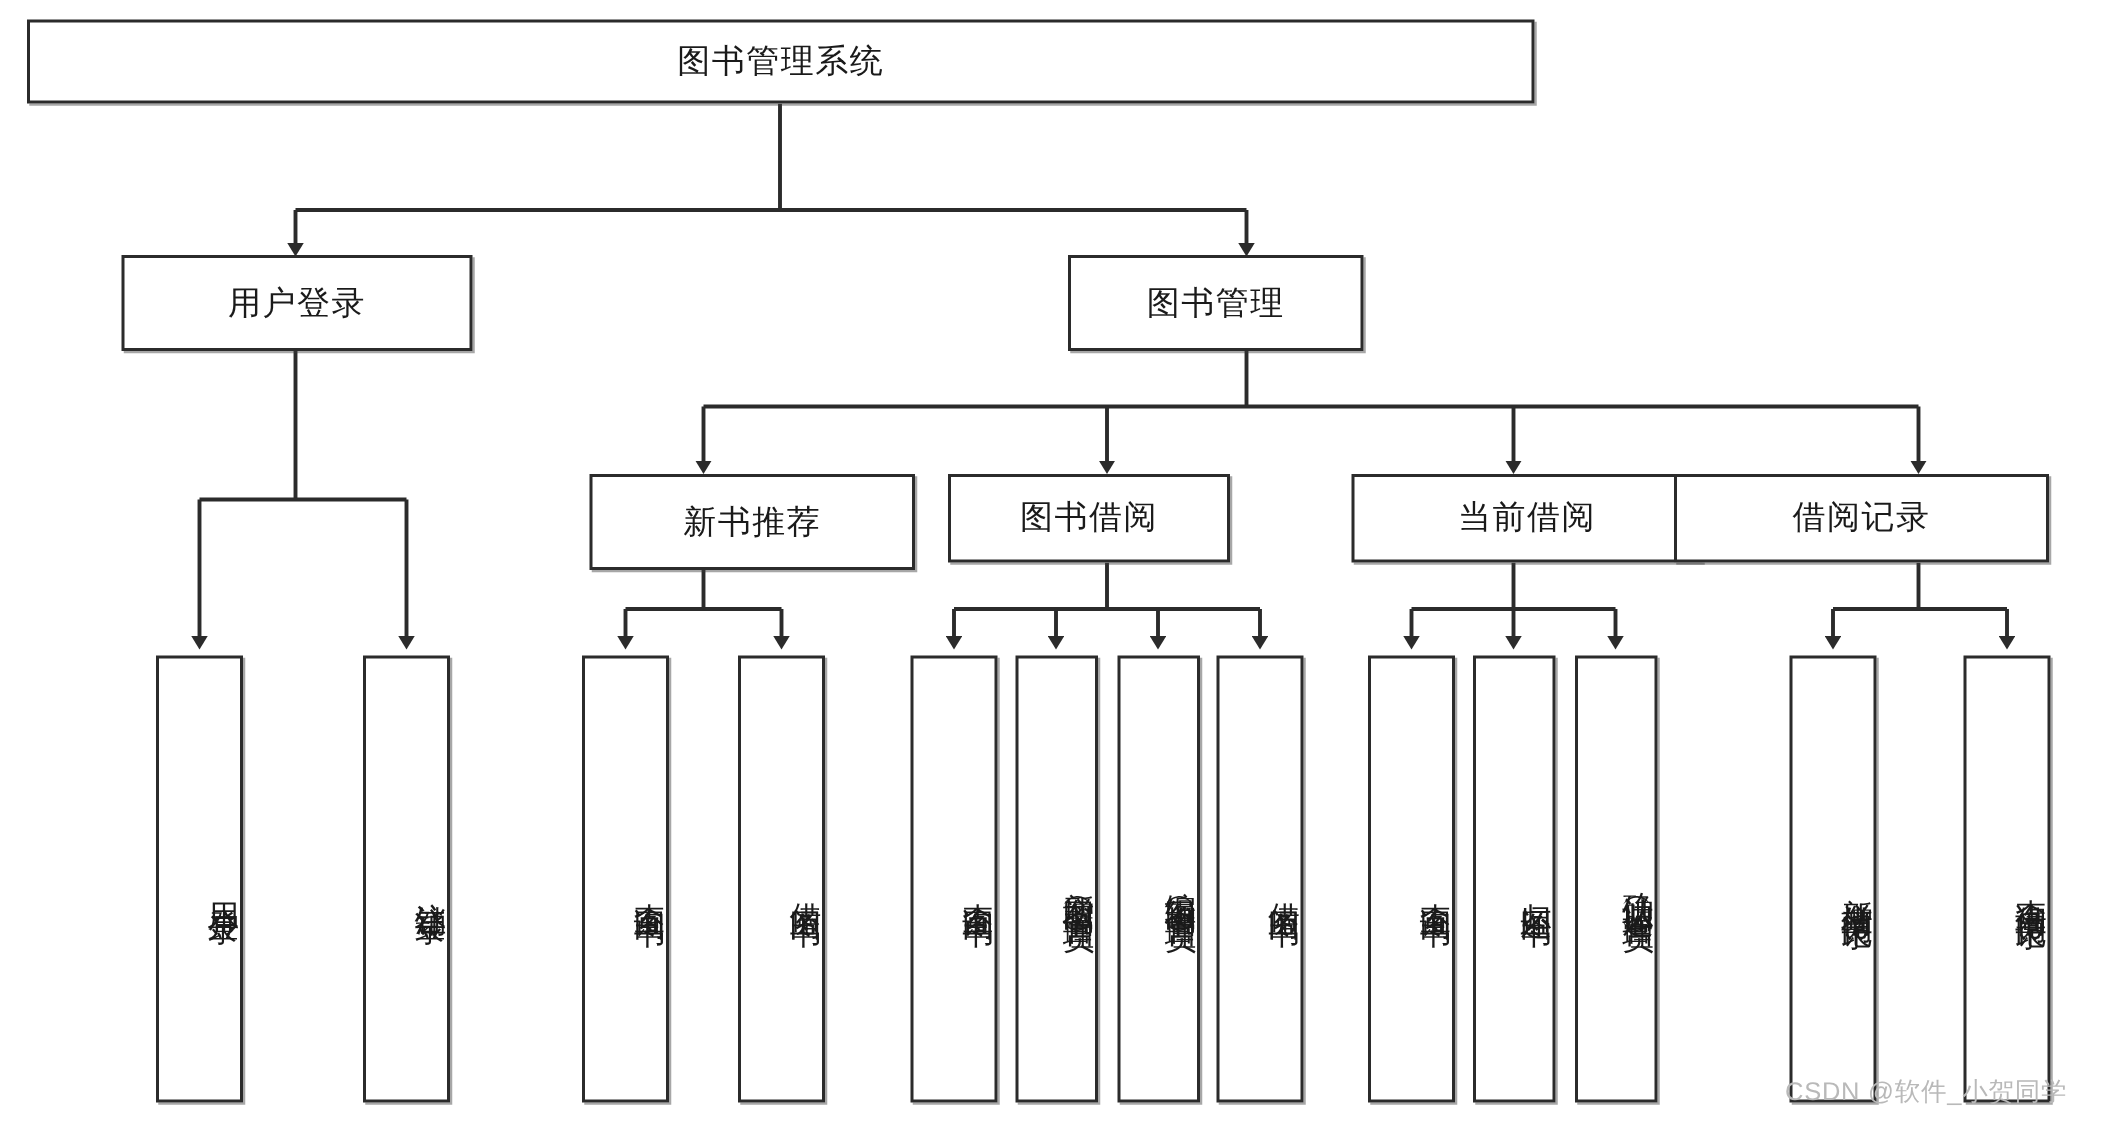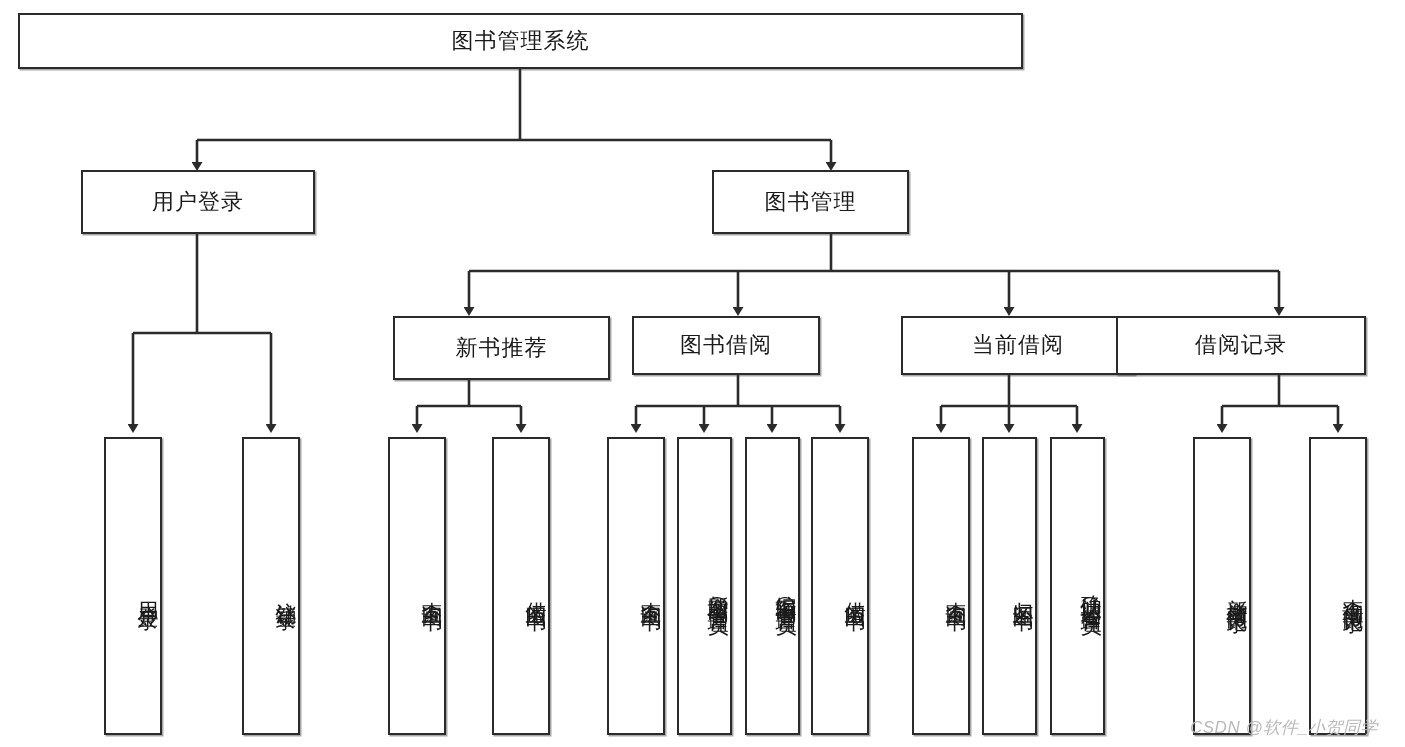--- a/index.html
+++ b/index.html
@@ -182,15 +182,15 @@
     <span class="vlabel">确认归还（管理员）</span>
   </div>
 
   <div class="node v" style="left:1193px; top:437px; width:58px; height:298px;">
     <span class="vlabel">新增借阅记录</span>
   </div>
   <div class="node v" style="left:1309px; top:437px; width:58px; height:298px;">
     <span class="vlabel">查询借阅记录</span>
   </div>
 
-  <div class="watermark" style="left:1190px; top:716px;font-style:italic;">CSDN @软件_小贺同学</div>
+  <div class="watermark" style="left:1190px; top:716px;">CSDN @软件_小贺同学</div>
 
 </div>
 
 </body></html>

